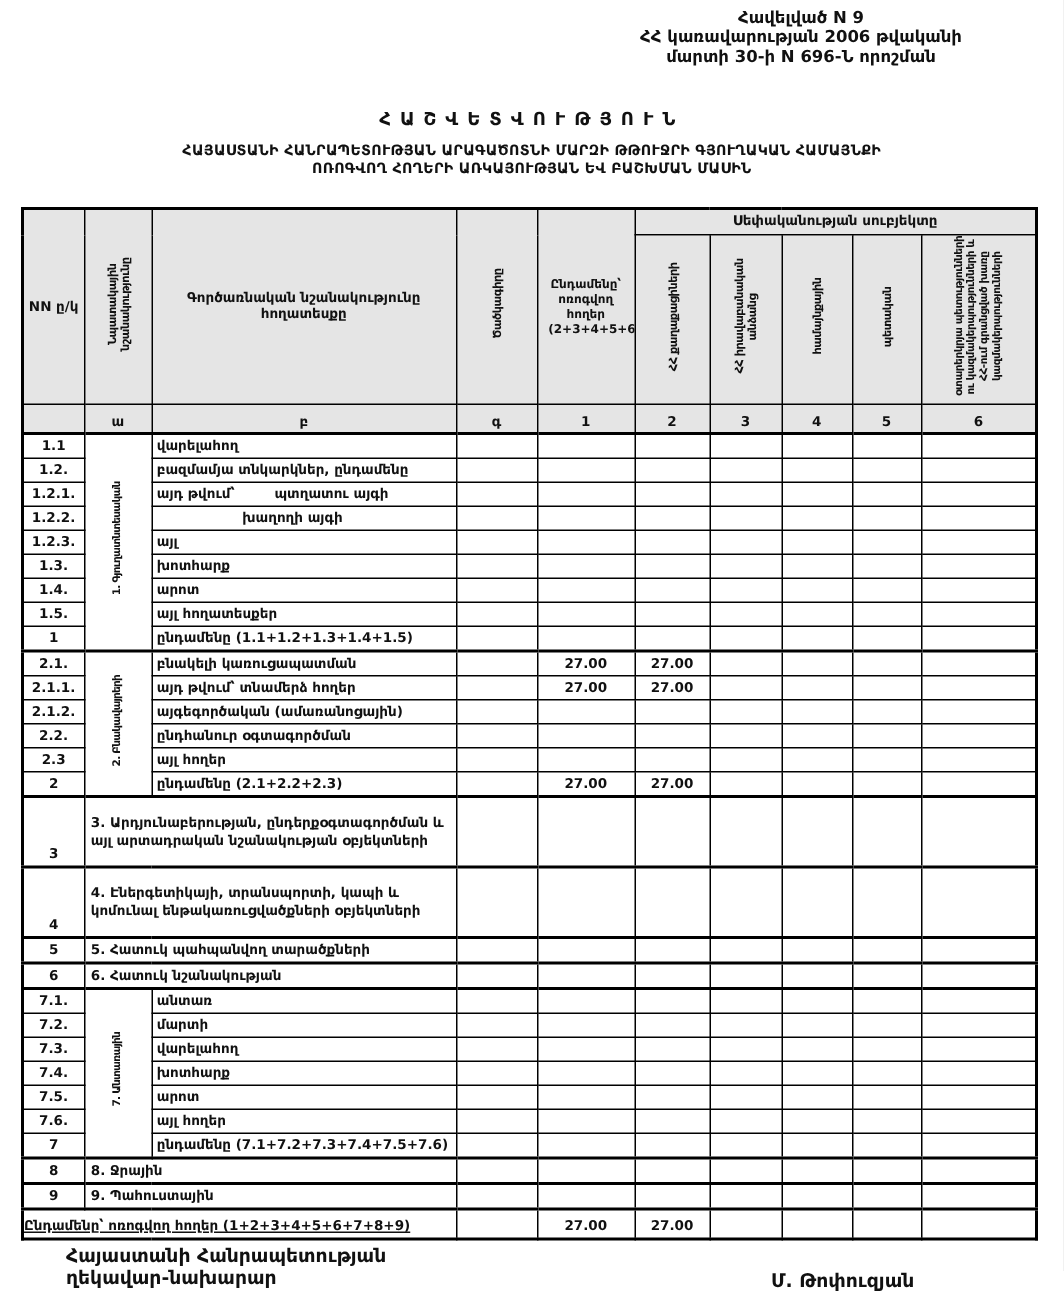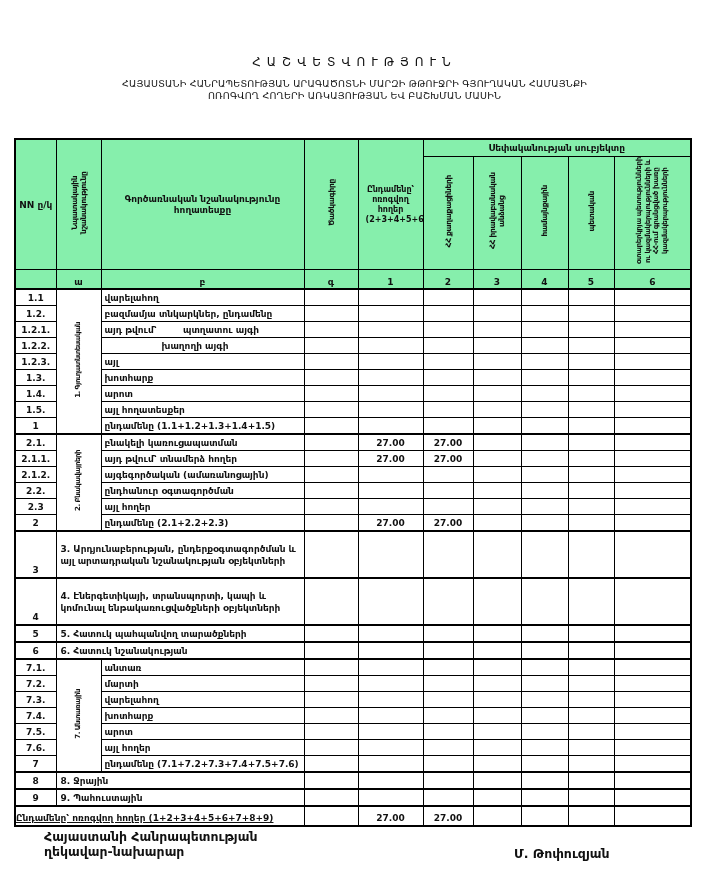--- a/index.html
+++ b/index.html
@@ -4,29 +4,29 @@
 <style>
   html,body{margin:0;padding:0;background:#e8e8e8;}
   .page{position:relative;width:709px;height:872px;background:#ffffff;
         font-family:"DejaVu Sans",sans-serif;color:#111;overflow:hidden;}
 
   
   .doc-header{position:absolute;top:5px;right:20px;width:310px;text-align:center;
               font-size:11px;font-weight:bold;line-height:13px;}
 
   
-  .doc-title{position:absolute;top:55px;left:0;width:100%;text-align:center;font-weight:normal;}
+  .doc-title{position:absolute;top:72px;left:0;width:100%;text-align:center;font-weight:bold;}
   .doc-title .t1{font-size:12px;letter-spacing:6px;margin-bottom:9px;}
   .doc-title .t2{font-size:9.5px;line-height:12px;letter-spacing:.2px;}
 
   
   table.report{position:absolute;top:138px;left:14px;width:676px;border-collapse:collapse;
                table-layout:fixed;border:2px solid #000;}
   th,td{border:1px solid #000;padding:0;font-weight:bold;overflow:hidden;}
-  thead th{vertical-align:middle;text-align:center;background:#86efac;}
+  thead th{vertical-align:middle;text-align:center;background:#e5e5e5;}
   .th-group{height:16px;font-size:9px;}
   tr.hrowB{height:112px;}
   .th-nn{font-size:9px;margin-left:36px;}
   .th-func{font-size:9px;line-height:11px;padding:4px 14px;margin-top:28px;}
   .th-total{font-size:8px;line-height:10px;padding:0 7px;}
   .rot{display:inline-block;writing-mode:vertical-rl;transform:rotate(180deg);
        font-size:7.5px;line-height:9px;letter-spacing:-.3px;max-height:106px;text-align:center;}
   .rot.c6{font-size:7px;line-height:8.5px;max-height:108px;}
   tr.letters th{height:17px;font-size:9px;vertical-align:bottom;border-bottom:2px solid #000;padding-bottom:1px;}
 
@@ -48,20 +48,25 @@
 
   
   .f-left{position:absolute;left:44px;top:829px;font-size:12.5px;font-weight:bold;line-height:15px;}
   .f-right{position:absolute;left:514px;top:846px;font-size:12.5px;font-weight:bold;}
 </style>
 </head>
 <body>
 
 <div class="page">
 
+  <div class="doc-header">
+    <div>Հավելված N 9</div>
+    <div>ՀՀ կառավարության 2006 թվականի</div>
+    <div>մարտի 30-ի N 696-Ն որոշման</div>
+  </div>
 
   <div class="doc-title">
     <div class="t1">ՀԱՇՎԵՏՎՈՒԹՅՈՒՆ</div>
     <div class="t2">ՀԱՅԱՍՏԱՆԻ ՀԱՆՐԱՊԵՏՈՒԹՅԱՆ ԱՐԱԳԱԾՈՏՆԻ ՄԱՐԶԻ ԹԹՈՒՋՐԻ ԳՅՈՒՂԱԿԱՆ ՀԱՄԱՅՆՔԻ</div>
     <div class="t2">ՈՌՈԳՎՈՂ ՀՈՂԵՐԻ ԱՌԿԱՅՈՒԹՅԱՆ ԵՎ ԲԱՇԽՄԱՆ ՄԱՍԻՆ</div>
   </div>
 
   <table class="report">
     <colgroup>
       <col style="width:41px">

